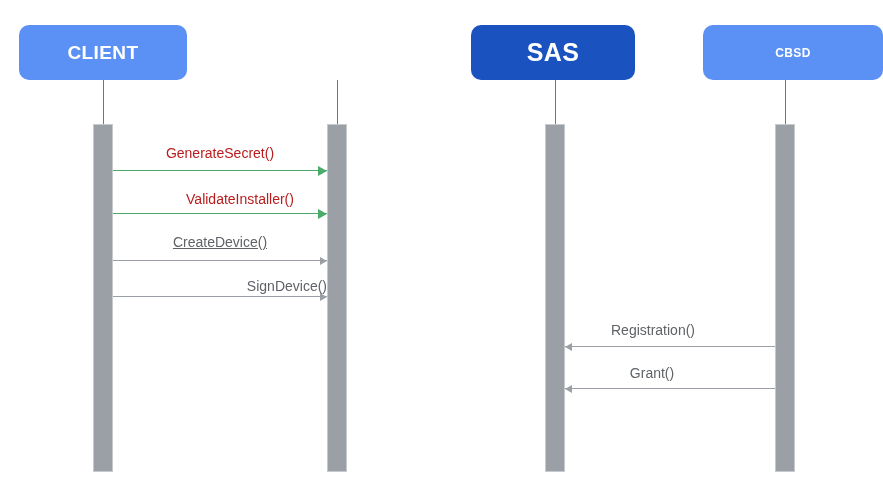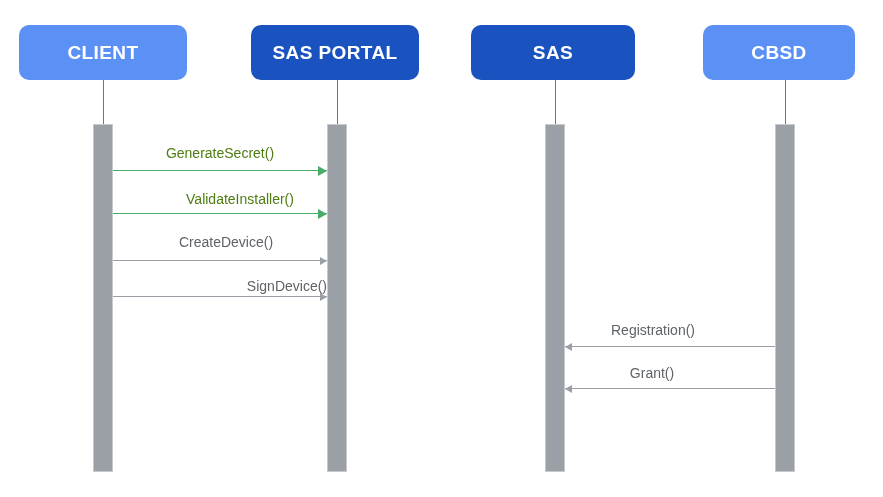--- a/index.html
+++ b/index.html
@@ -87,56 +87,53 @@
     border-right: 7px solid #9aa0a6;
   }
 
   .msg-label {
     position: absolute;
     font-size: 14px;
     white-space: nowrap;
     text-align: center;
     user-select: none;
   }
-  .msg-label.green { color: #4d7c0f; }
+  .msg-label.green { color: #b91c1c; }
   .msg-label.gray  { color: #5f6368; }
 </style>
 </head>
 <body>
 
 <div id="diagram">
     <div class="lifeline" style="left: 103px; top: 80px; height: 44px;"></div>
     <div class="lifeline" style="left: 337px; top: 80px; height: 44px;"></div>
     <div class="lifeline" style="left: 555px; top: 80px; height: 44px;"></div>
     <div class="lifeline" style="left: 785px; top: 80px; height: 44px;"></div>
     <div class="activation" style="left: 93px; top: 124px; width: 20px; height: 348px;"></div>
     <div class="activation" style="left: 327px; top: 124px; width: 20px; height: 348px;"></div>
     <div class="activation" style="left: 545px; top: 124px; width: 20px; height: 348px;"></div>
     <div class="activation" style="left: 775px; top: 124px; width: 20px; height: 348px;"></div>
     <div class="actor-box" style="left: 19px; top: 25px; width: 168px; height: 55px; background: rgb(91, 145, 245); font-size: 19px;">
       <span class="actor-label">CLIENT</span>
     </div>
-    <div class="actor-box" style="left: 251px; top: 25px; width: 168px; height: 55px; background: rgb(26, 83, 192); font-size: 19px;">
-      <span class="actor-label">SAS PORTAL</span>
-    </div>
-    <div class="actor-box" style="left: 471px; top: 25px; width: 164px; height: 55px; background: rgb(26, 83, 192); font-size: 19px;">
+    <div class="actor-box" style="left: 471px; top: 25px; width: 164px; height: 55px; background: rgb(26, 83, 192); font-size: 25px;">
       <span class="actor-label">SAS</span>
     </div>
-    <div class="actor-box" style="left: 703px; top: 25px; width: 152px; height: 55px; background: rgb(91, 145, 245); font-size: 19px;">
+    <div class="actor-box" style="left: 703px; top: 25px; width: 180px; height: 55px; background: rgb(91, 145, 245); font-size: 12px;">
       <span class="actor-label">CBSD</span>
     </div>
     <div class="msg-line green" style="left: 113px; top: 170px; width: 214px;"></div>
     <div class="arrowhead green right" style="top: 165.5px; left: 318px;"></div>
     <div class="msg-label green" style="left: 113px; top: 145px; width: 214px;">GenerateSecret()</div>
     <div class="msg-line green" style="left: 113px; top: 213px; width: 214px;"></div>
     <div class="arrowhead green right" style="top: 208.5px; left: 318px;"></div>
     <div class="msg-label green" style="left: 113px; top: 191px; width: 254px;">ValidateInstaller()</div>
     <div class="msg-line gray" style="left: 113px; top: 260px; width: 214px;"></div>
     <div class="arrowhead gray right" style="top: 256.5px; left: 320px;"></div>
-    <div class="msg-label gray" style="left: 119px; top: 234px; width: 214px;">CreateDevice()</div>
+    <div class="msg-label gray" style="left: 113px; top: 234px; width: 214px; text-decoration: underline;">CreateDevice()</div>
     <div class="msg-line gray" style="left: 113px; top: 296px; width: 214px;"></div>
     <div class="arrowhead gray right" style="top: 292.5px; left: 320px;"></div>
     <div class="msg-label gray" style="left: 113px; top: 278px; width: 214px; text-align: right;">SignDevice()</div>
     <div class="msg-line gray" style="left: 565px; top: 346px; width: 210px;"></div>
     <div class="arrowhead gray left" style="top: 342.5px; left: 565px;"></div>
     <div class="msg-label gray" style="left: 565px; top: 322px; width: 176px;">Registration()</div>
     <div class="msg-line gray" style="left: 565px; top: 388px; width: 210px;"></div>
     <div class="arrowhead gray left" style="top: 384.5px; left: 565px;"></div>
     <div class="msg-label gray" style="left: 565px; top: 365px; width: 174px;">Grant()</div>
   </div>

